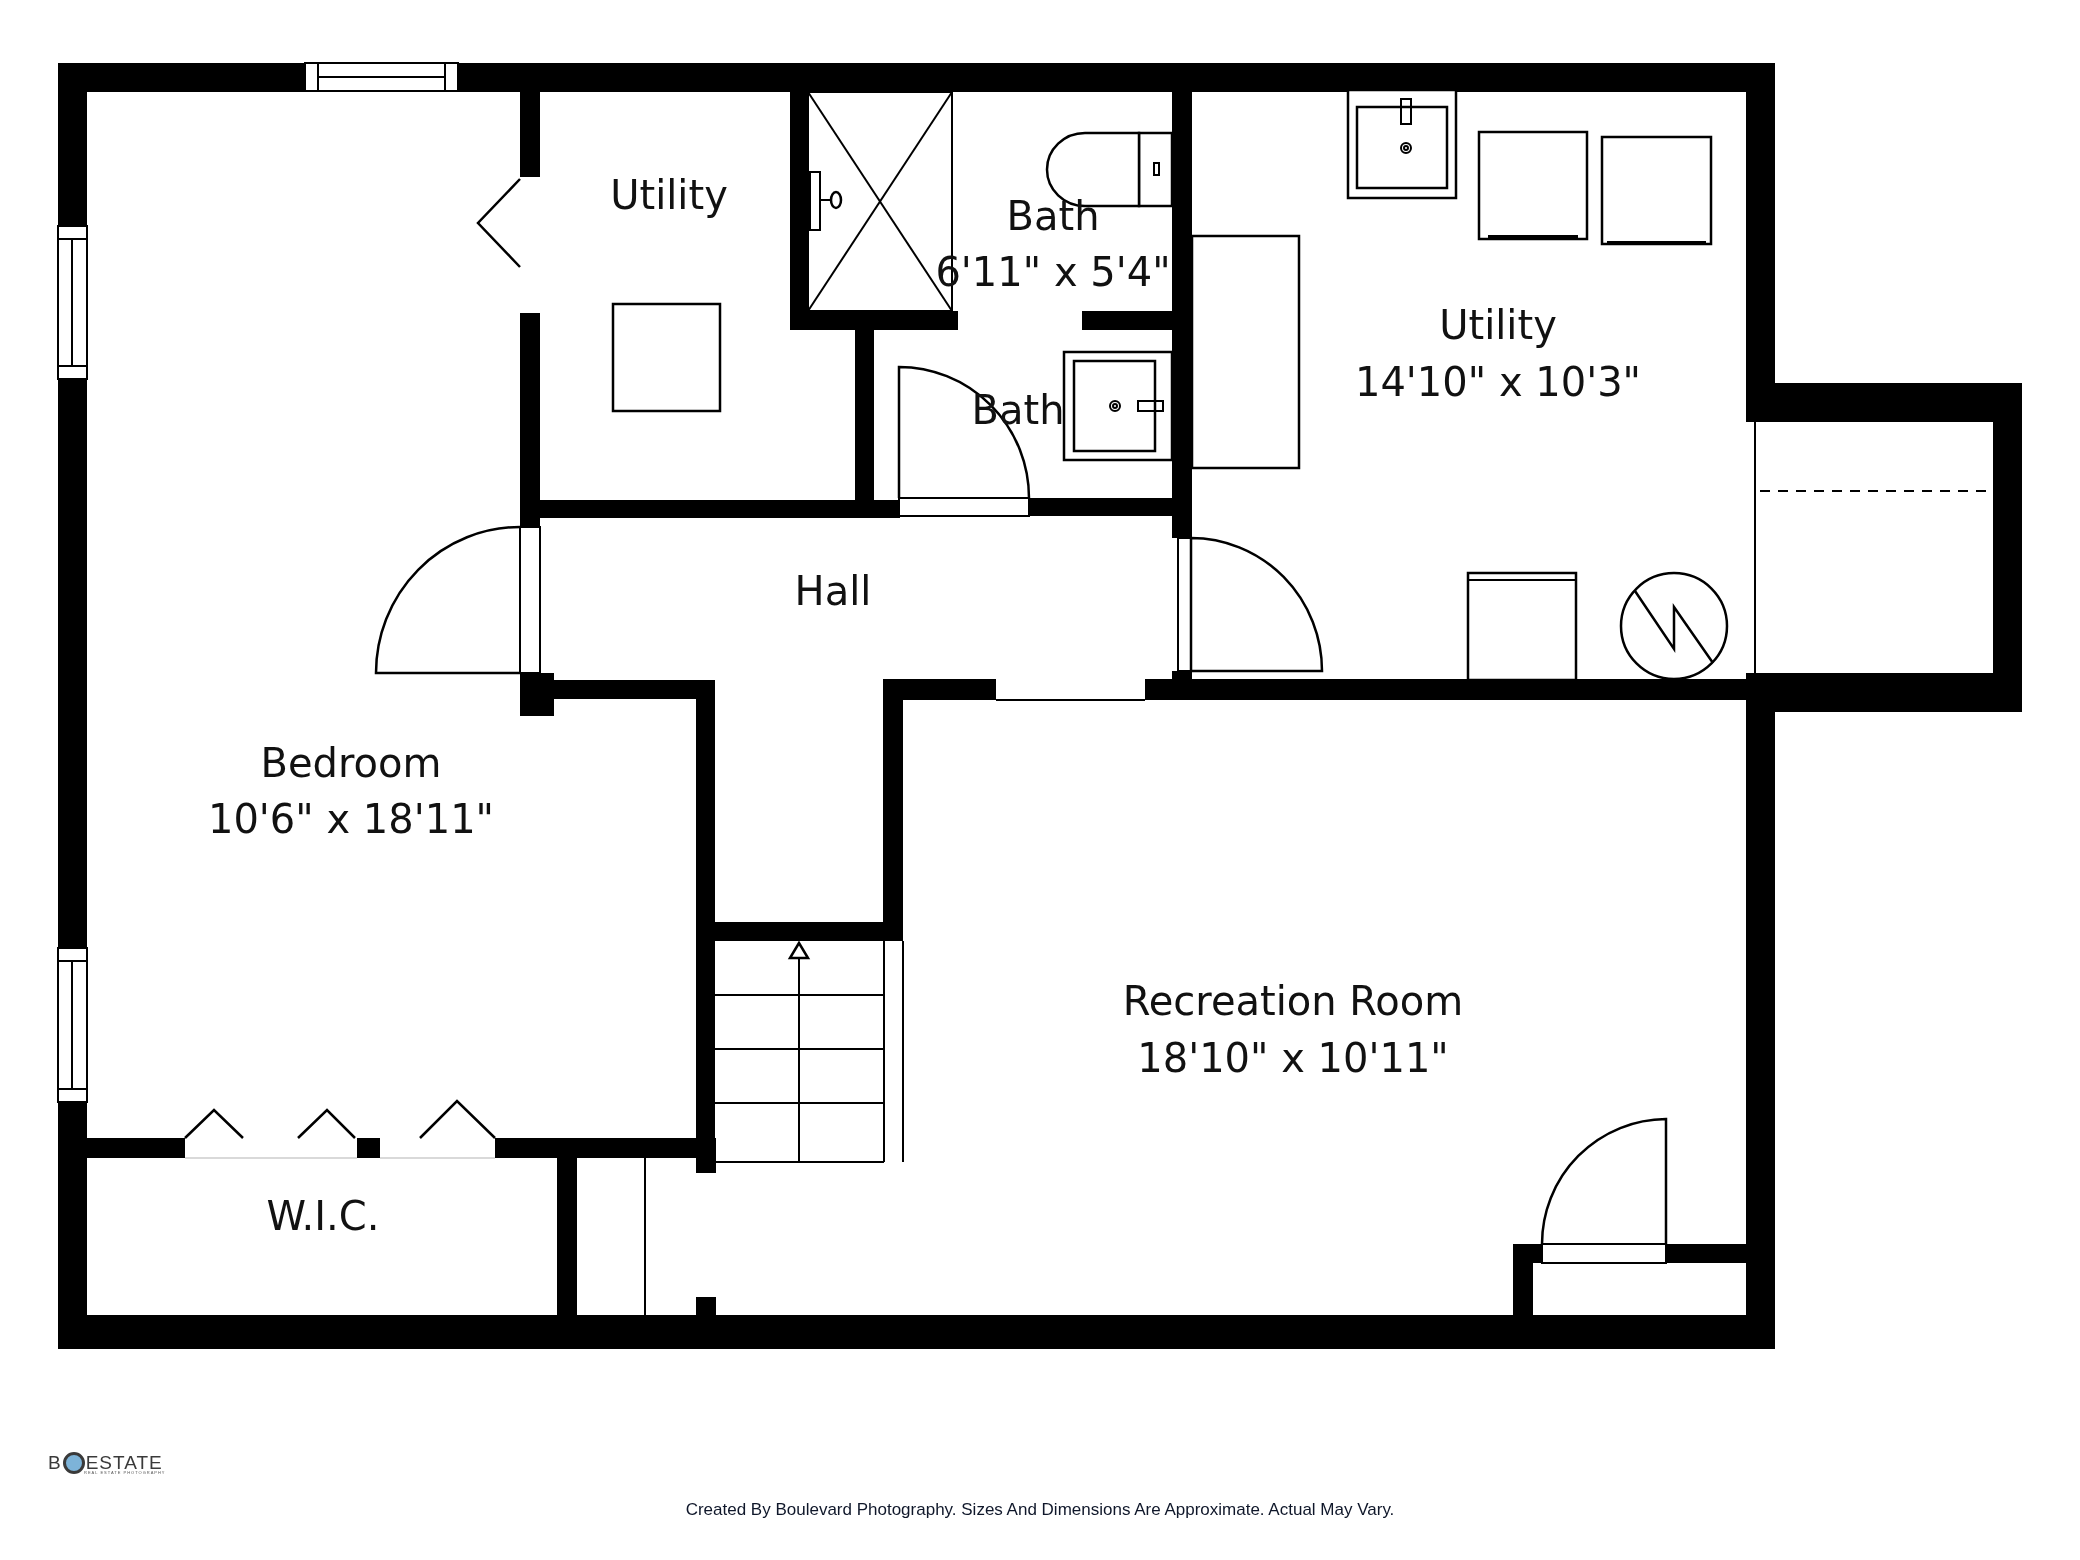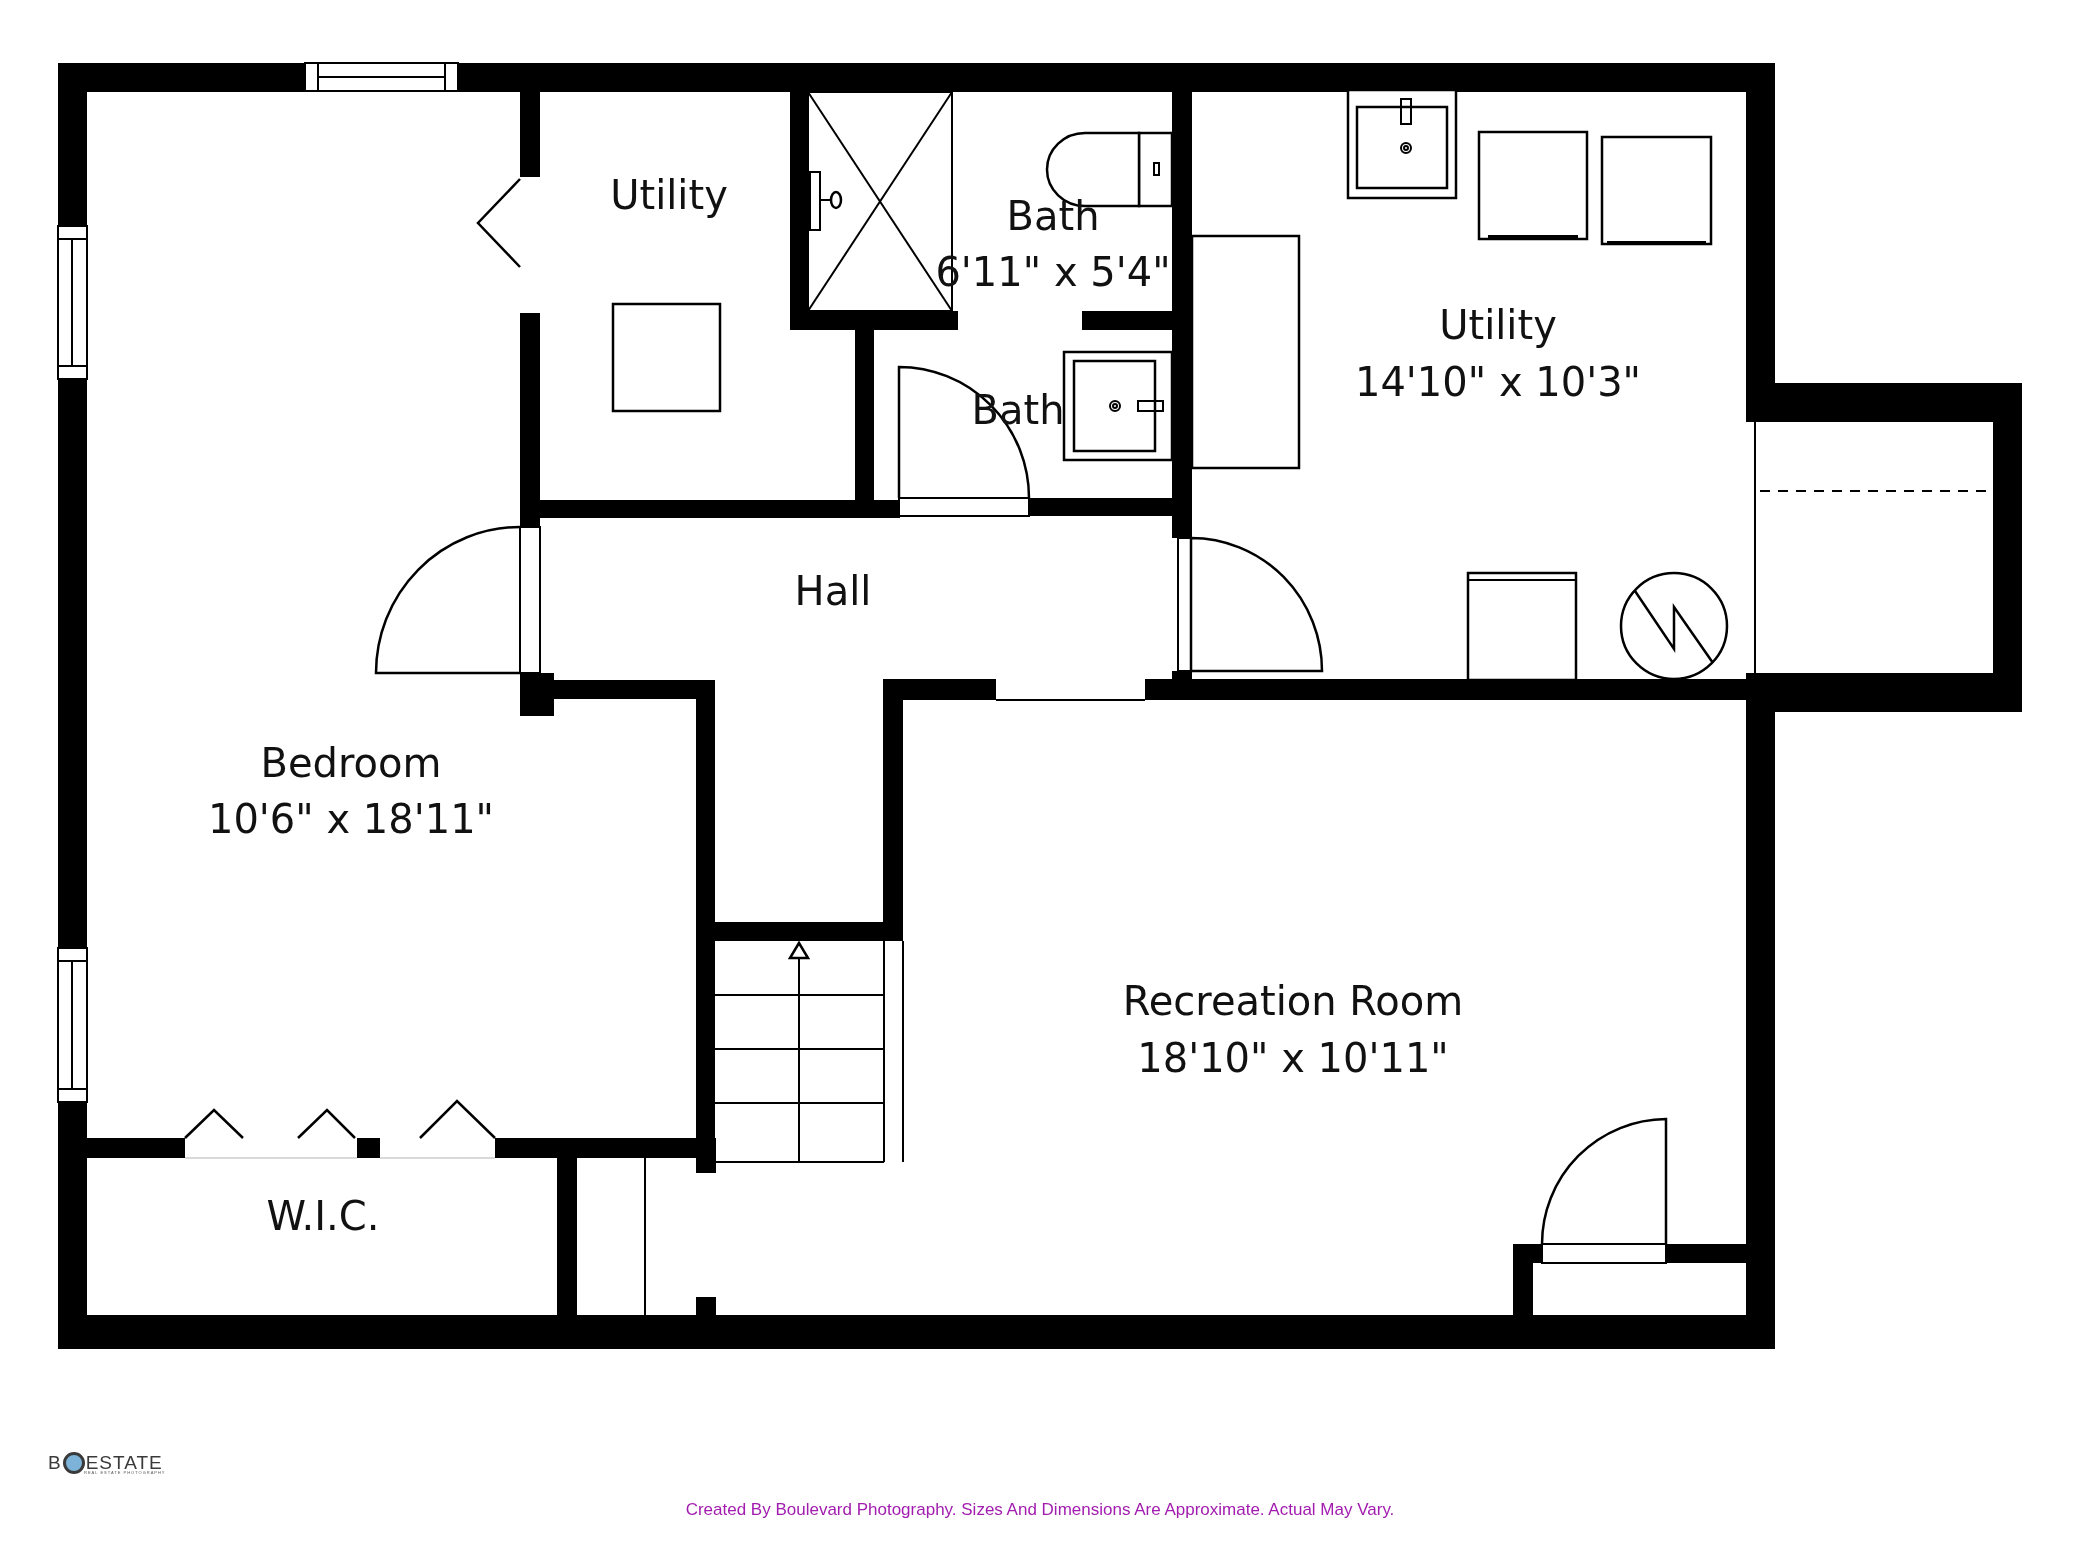--- a/index.html
+++ b/index.html
@@ -5,21 +5,21 @@
   html, body { margin: 0; padding: 0; background: #ffffff; }
   body { width: 2080px; height: 1560px; position: relative; overflow: hidden; font-family: "DejaVu Sans", "Liberation Sans", sans-serif; }
   #plan { position: absolute; left: 0; top: 0; width: 2080px; height: 1560px; }
   .wall { fill: #000000; }
   .fx { fill: #ffffff; stroke: #000000; stroke-width: 2.5; }
   .ln { fill: none; stroke: #000000; stroke-width: 2.5; }
   .thin { fill: none; stroke: #000000; stroke-width: 2; }
   .gap { fill: #ffffff; }
   .dash { fill: none; stroke: #000000; stroke-width: 2; stroke-dasharray: 10 8; }
   .room-label { font-family: "DejaVu Sans", sans-serif; font-size: 40px; fill: #111111; text-anchor: middle; }
-  .footer { position: absolute; left: 0; width: 2080px; top: 1500px; text-align: center; font-family: "Liberation Sans", sans-serif; font-size: 17px; color: #a21caf; }
+  .footer { position: absolute; left: 0; width: 2080px; top: 1500px; text-align: center; font-family: "Liberation Sans", sans-serif; font-size: 17px; color: #0f172a; }
   .logo { position: absolute; left: 48px; top: 1448px; height: 30px; display: flex; align-items: center; }
   .logo-text { font-family: "Liberation Sans", sans-serif; font-size: 19px; letter-spacing: 1px; color: #3a3a3a; }
   .logo-o { display: inline-block; width: 16px; height: 16px; border-radius: 50%; border: 3px solid #3a3a3a; background: #7db3d8; vertical-align: middle; margin: 0 1px; }
   .logo-sub { position: absolute; left: 36px; top: 22px; font-family: "Liberation Sans", sans-serif; font-size: 4px; letter-spacing: 1px; color: #555; white-space: nowrap; }
 </style>
 </head>
 <body>
 
 <svg id="plan" viewBox="0 0 2080 1560" xmlns="http://www.w3.org/2000/svg">
 

